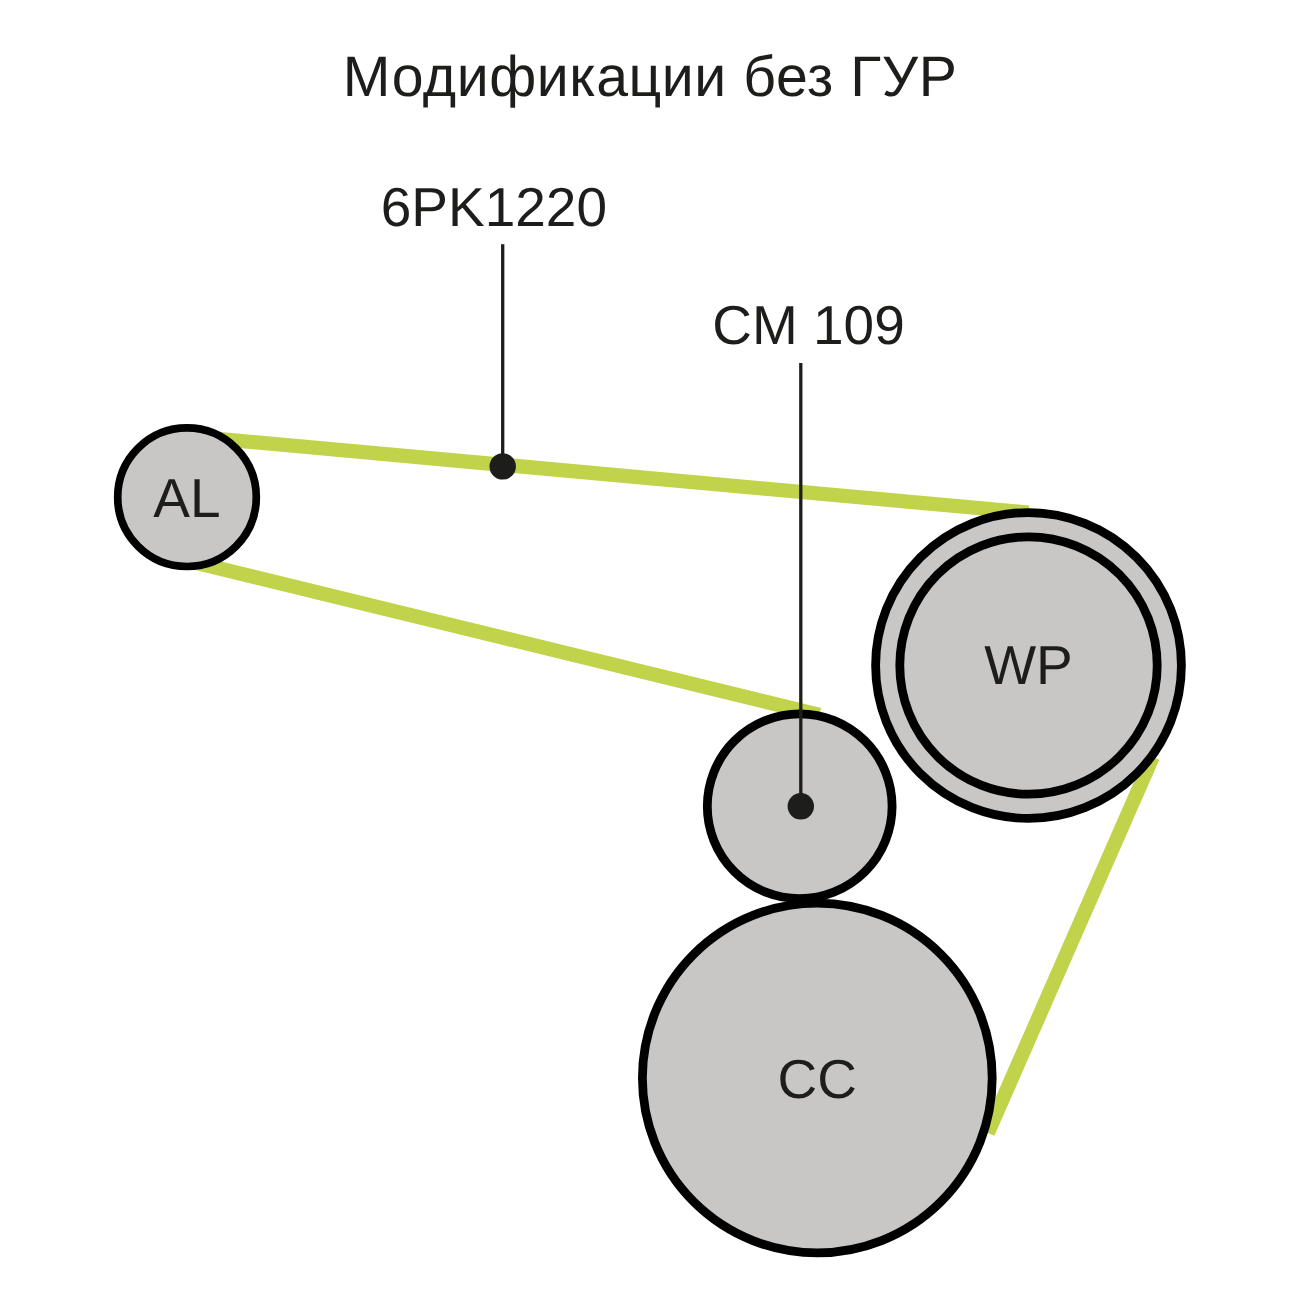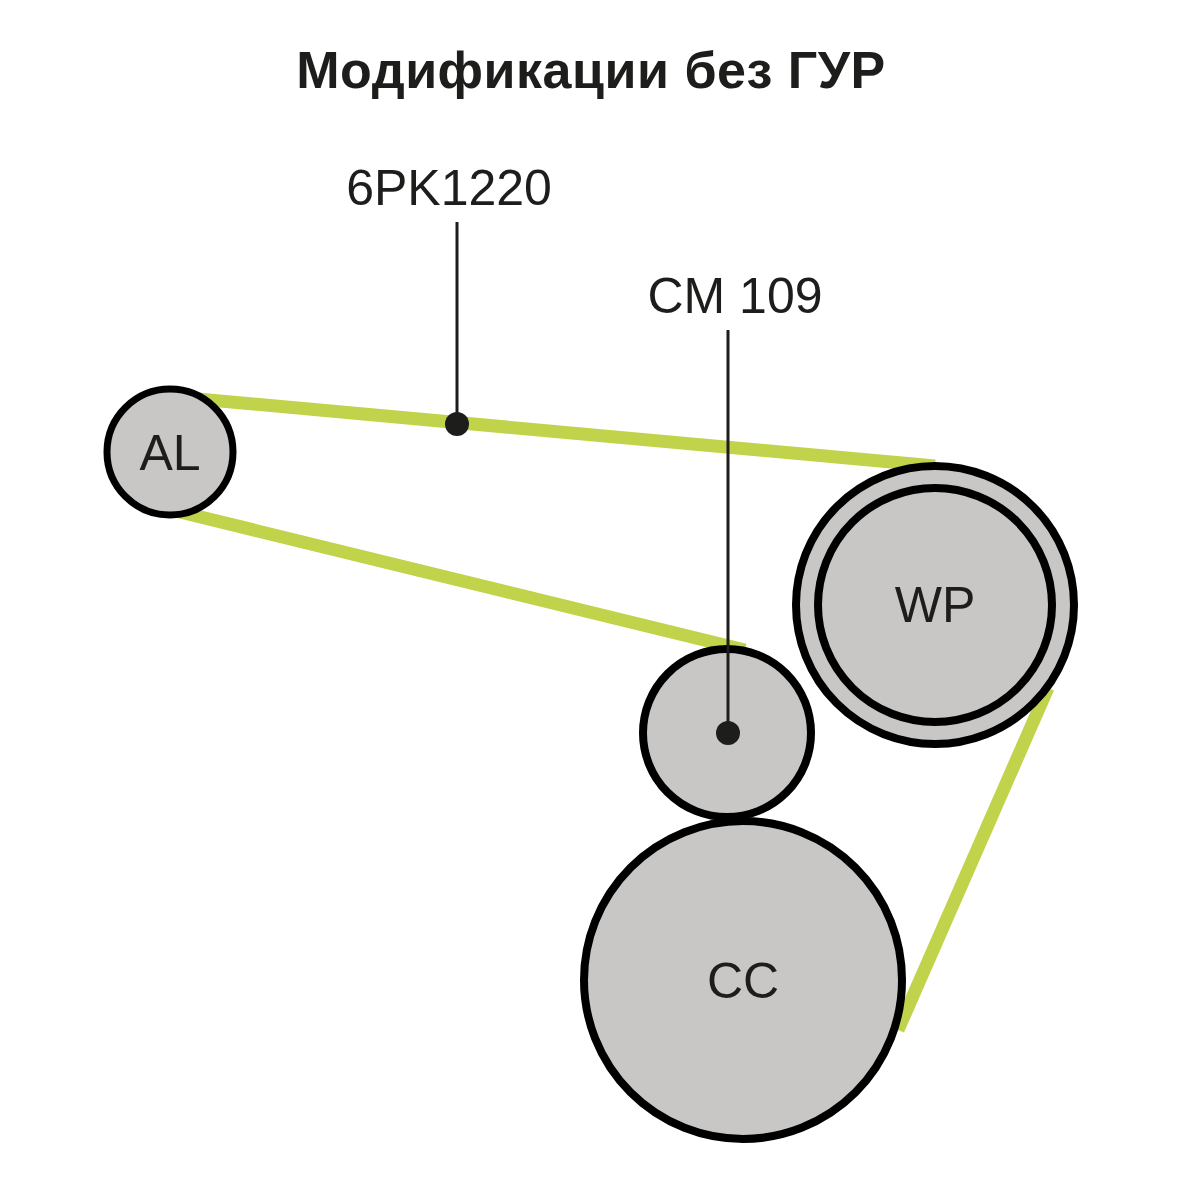--- a/index.html
+++ b/index.html
@@ -1,19 +1,19 @@
 <!DOCTYPE html>
 <html><head>
 <meta charset="utf-8">
 <style>
   html, body { margin: 0; padding: 0; background: #ffffff; }
   body { width: 1182px; height: 1182px; position: relative; overflow: hidden; }
   .title {
     position: absolute; left: 0; top: 40px; width: 1182px; text-align: center;
-    font-family: "Liberation Sans", sans-serif; font-weight: bold; font-size: 52px; color: #1d1d1b;
+    font-family: "Liberation Sans", sans-serif; font-weight: normal; font-size: 52px; color: #1d1d1b;
     letter-spacing: 0.5px;
   }
   svg { position: absolute; left: 0; top: 0; }
   .lbl { font-family: "Liberation Sans", sans-serif; fill: #1d1d1b; }
 </style>
 </head>
 <body>
 
 <div class="title">Модификации без ГУР</div>
 

